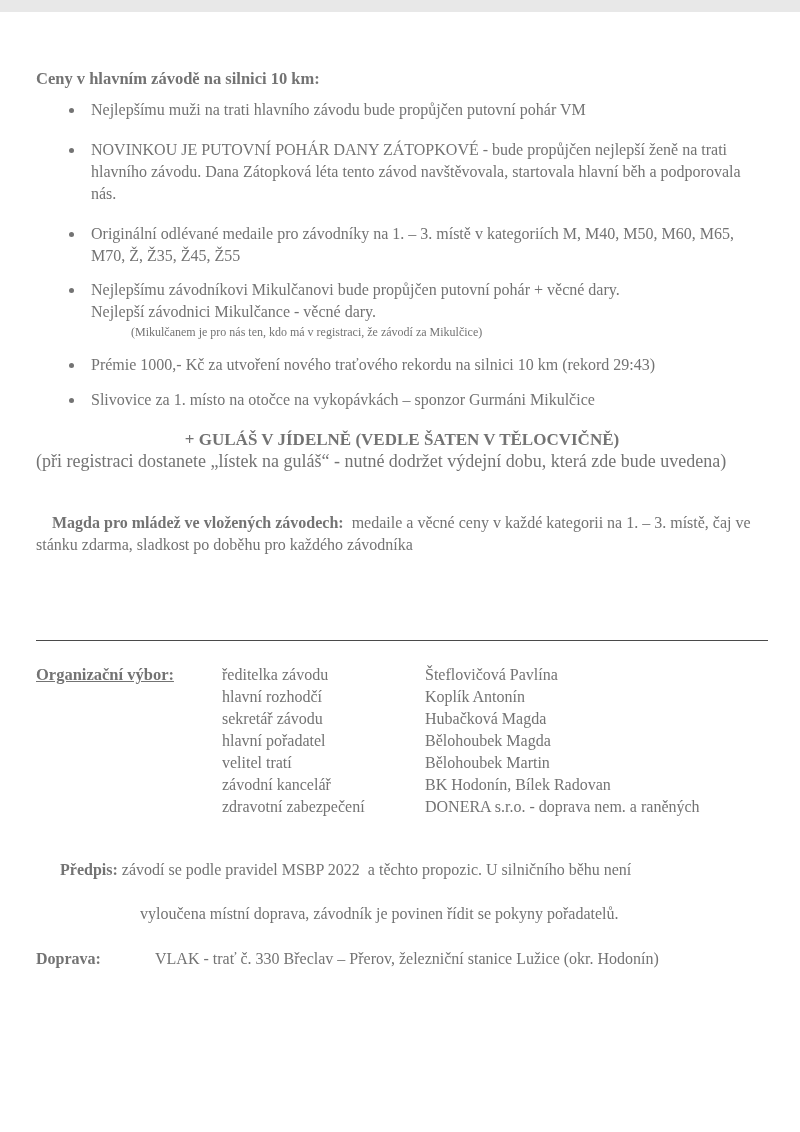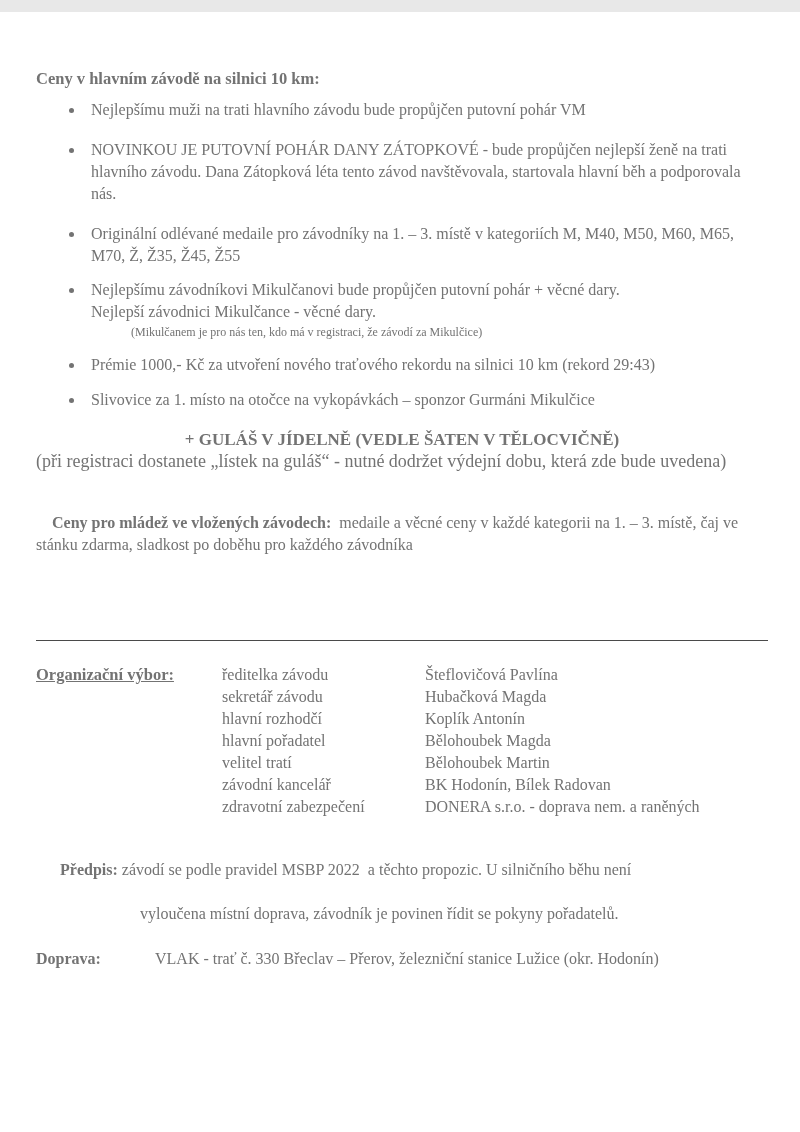--- a/index.html
+++ b/index.html
@@ -106,39 +106,39 @@
     <li>
       <span>Slivovice za 1. místo na otočce na vykopávkách – sponzor Gurmáni Mikulčice</span>
     </li>
   </ul>
 
 
   <div class="gulas-heading">+ GULÁŠ V JÍDELNĚ (VEDLE ŠATEN V TĚLOCVIČNĚ)</div>
   <div class="gulas-note">(při registraci dostanete „lístek na guláš“ - nutné dodržet výdejní dobu, která zde bude uvedena)</div>
 
   <p class="para youth">
-    <span class="lead">Ceny pro mládež ve vložených závodech:</span><span>  medaile a věcné ceny v každé kategorii na 1. – 3. místě, čaj ve stánku zdarma, sladkost po doběhu pro každého závodníka</span>
+    <span class="lead">Magda pro mládež ve vložených závodech:</span><span>  medaile a věcné ceny v každé kategorii na 1. – 3. místě, čaj ve stánku zdarma, sladkost po doběhu pro každého závodníka</span>
   </p>
 
   <hr class="divider">
 
   <div class="committee">
     <div class="committee-label">Organizační výbor:</div>
     <div class="committee-rows">
       <div class="crow">
         <span class="role">ředitelka závodu</span>
         <span class="name">Šteflovičová Pavlína</span>
       </div>
       <div class="crow">
+        <span class="role">hlavní rozhodčí</span>
+        <span class="name">Koplík Antonín</span>
+      </div>
+      <div class="crow">
         <span class="role">sekretář závodu</span>
         <span class="name">Hubačková Magda</span>
-      </div>
-      <div class="crow">
-        <span class="role">hlavní rozhodčí</span>
-        <span class="name">Koplík Antonín</span>
       </div>
       <div class="crow">
         <span class="role">hlavní pořadatel</span>
         <span class="name">Bělohoubek Magda</span>
       </div>
       <div class="crow">
         <span class="role">velitel tratí</span>
         <span class="name">Bělohoubek Martin</span>
       </div>
       <div class="crow">

